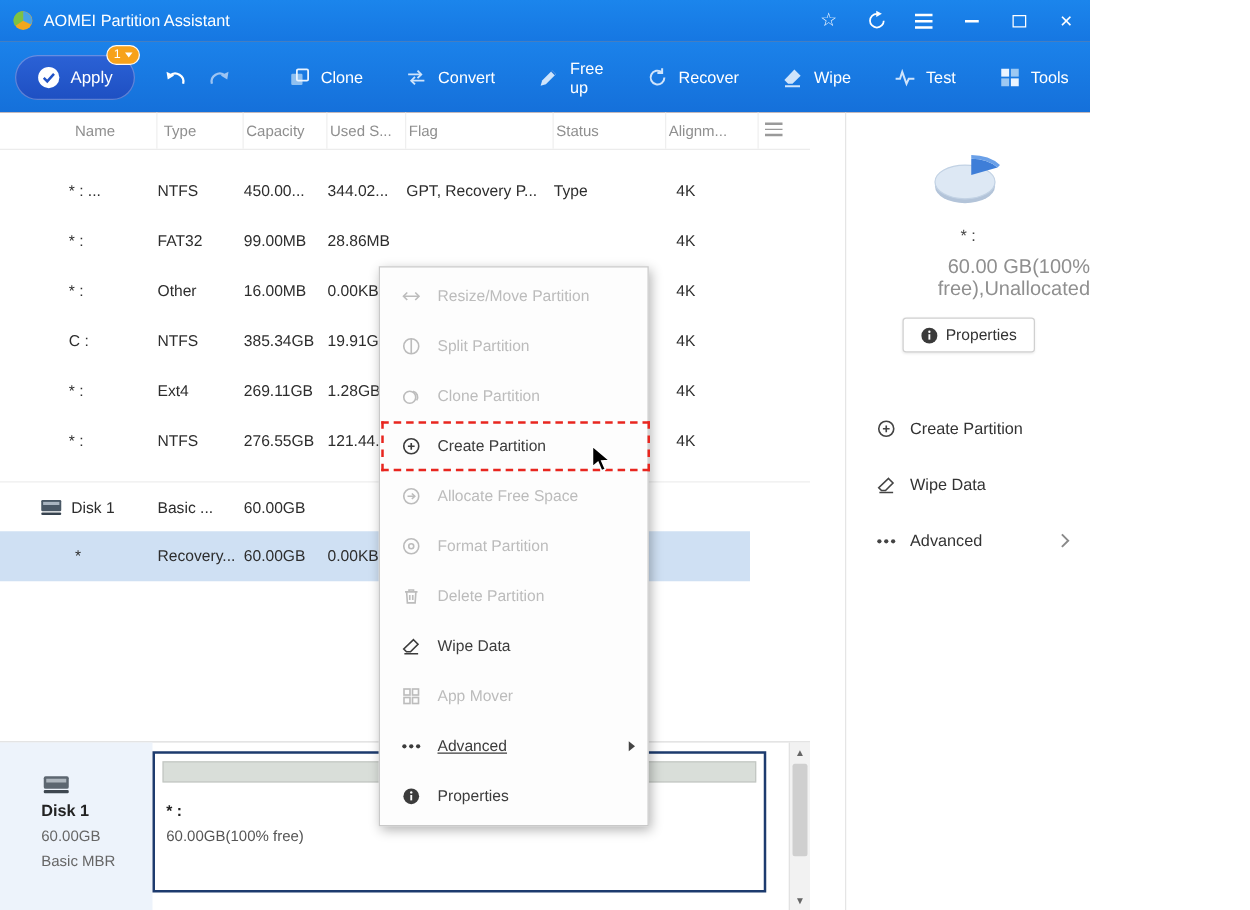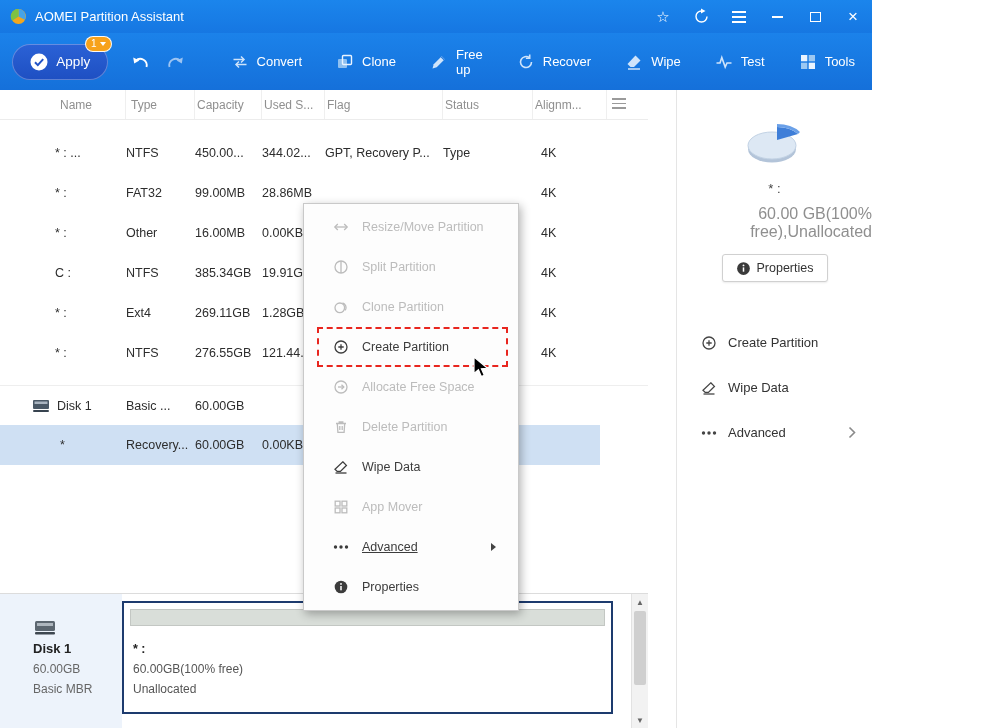--- a/index.html
+++ b/index.html
@@ -85,22 +85,22 @@
   .sel-sub { margin-top:9px; text-align:right; font-size:16px; color:#8f8f8f; }
   .props-btn { margin:13px auto 0; width:106px; height:28px; display:flex; align-items:center; justify-content:center;
     gap:6px; border:1px solid #d0d0d0; border-radius:3px; background:#fff; font-size:12.5px; color:#333;
     box-shadow:0 1px 2px rgba(0,0,0,.08); cursor:default; }
   .rp-actions { margin-top:38px; }
   .rp-action { height:45px; display:flex; align-items:center; padding-left:24px; gap:11px; font-size:13px; color:#333; cursor:default; }
   .rp-action .ric { width:16px; height:16px; display:flex; color:#444; }
   .rp-chevron { margin-left:auto; margin-right:16px; display:flex; }
 
   
-  .context-menu { position:absolute; left:303px; top:203px; width:216px; background:#fdfdfd;
-    border:1px solid #c9c9c9; box-shadow:2px 3px 9px rgba(0,0,0,.3); padding:3px 12px; z-index:50;text-align:right; }
+  .context-menu { position:absolute; left:303px; top:213px; width:216px; background:#fdfdfd;
+    border:1px solid #c9c9c9; box-shadow:2px 3px 9px rgba(0,0,0,.3); padding:3px 0; z-index:50;text-align:right; }
   .cm-item { height:40px; display:flex; align-items:center; padding:0 10px 0 17px; gap:13px;
     font-size:12.5px; color:#3c3c3c; position:relative; cursor:default; }
   .cm-item.disabled { color:#bcbcbc; }
   .cm-item .mi { width:16px; height:16px; flex:none; display:flex; }
   .cm-item.highlight::after { content:""; position:absolute; left:1px; right:-2px; top:0; bottom:0;
     border:2px dashed #e8261f; pointer-events:none; }
   .submenu-tri { margin-left:auto; width:0; height:0; border-left:5px solid #444;
     border-top:4px solid transparent; border-bottom:4px solid transparent; }
   .cm-label.ul { text-decoration:underline; }
 
@@ -173,37 +173,37 @@
       <span class="ur-btn">
         <svg width="18" height="16" viewBox="0 0 18 16">
           <path d="M2.5 13A6.5 6.5 0 0 1 13.2 6.6" fill="none" stroke="#9dc4f2" stroke-width="1.8"></path>
           <polygon points="15.8,3.4 14.8,9.6 9.6,6.4" fill="#9dc4f2"></polygon>
         </svg>
       </span>
     </div>
     <div class="tool-buttons">
       <div class="tool-btn">
         <span style="display:flex;">
+          <svg width="18" height="18" viewBox="0 0 18 18">
+            <rect x="2" y="6" width="9" height="9" rx="1" fill="#8fc0f0"></rect>
+            <rect x="6.5" y="2.5" width="9" height="9" rx="1" fill="none" stroke="#eaf4ff" stroke-width="1.4"></rect>
+          </svg>
+        </span>
+        <span>Clone</span>
+      </div>
+      <div class="tool-btn">
+        <span style="display:flex;">
           <svg width="18" height="18" viewBox="0 0 18 18" fill="none" stroke="#cfe4fb" stroke-width="1.5">
             <path d="M2.5 6.5h10"></path>
               <path d="M10 3.5l3 3-3 3"></path>
             <path d="M15.5 11.5H5.5"></path>
               <path d="M8 8.5l-3 3 3 3"></path>
           </svg>
         </span>
         <span>Convert</span>
-      </div>
-      <div class="tool-btn">
-        <span style="display:flex;">
-          <svg width="18" height="18" viewBox="0 0 18 18">
-            <rect x="2" y="6" width="9" height="9" rx="1" fill="#8fc0f0"></rect>
-            <rect x="6.5" y="2.5" width="9" height="9" rx="1" fill="none" stroke="#eaf4ff" stroke-width="1.4"></rect>
-          </svg>
-        </span>
-        <span>Clone</span>
       </div>
       <div class="tool-btn">
         <span style="display:flex;">
           <svg width="18" height="18" viewBox="0 0 18 18">
             <path d="M2.5 15.5l1.2-4.2 8-8 3 3-8 8z" fill="#cfe4fb"></path>
             <path d="M11.2 3.8l3 3" stroke="#1b74dc" stroke-width="1.2"></path>
           </svg>
         </span>
         <span>Free up</span>
       </div>
@@ -379,21 +379,20 @@
             </svg>
           </span>
           <div class="bp-disk-name">Disk 1</div>
           <div class="bp-disk-cap">60.00GB</div>
           <div class="bp-disk-style">Basic MBR</div>
         </div>
         <div class="bp-box">
           <div class="bp-bar"></div>
           <div class="bp-title">* :</div>
           <div class="bp-line">60.00GB(100% free)</div>
-          <div class="bp-line">Unallocated</div>
         </div>
         <div class="vscroll">
           <div class="vs-btn up">▲</div>
           <div class="vs-thumb"></div>
           <div class="vs-btn down">▼</div>
         </div>
       </div>
 
     </div>
 
@@ -500,20 +499,29 @@
           <circle cx="8" cy="8" r="6"></circle>
             <path d="M5 8h5.5"></path>
             <path d="M8.5 5.8L10.8 8l-2.3 2.2"></path>
         </svg>
       </span>
       <span class="cm-label">Allocate Free Space</span>
     </div>
     <div class="cm-item disabled">
       <span class="mi">
         <svg width="16" height="16" viewBox="0 0 16 16" fill="none" stroke="currentColor" stroke-width="1.3">
+          <circle cx="8" cy="8" r="6"></circle>
+            <circle cx="8" cy="8" r="2"></circle>
+        </svg>
+      </span>
+      <span class="cm-label">Format Partition</span>
+    </div>
+    <div class="cm-item disabled">
+      <span class="mi">
+        <svg width="16" height="16" viewBox="0 0 16 16" fill="none" stroke="currentColor" stroke-width="1.3">
           <path d="M3 4.5h10M6.2 4.5V3h3.6v1.5M4.3 4.5l.6 8.8h6.2l.6-8.8M6.8 7v4M9.2 7v4"></path>
         </svg>
       </span>
       <span class="cm-label">Delete Partition</span>
     </div>
     <div class="cm-item">
       <span class="mi">
         <svg width="16" height="16" viewBox="0 0 16 16" fill="none" stroke="currentColor" stroke-width="1.3">
           <path d="M9.8 2.8l3.6 3.6-6 6H4.2L2 10.2z"></path>
             <path d="M2.5 14h11"></path>

